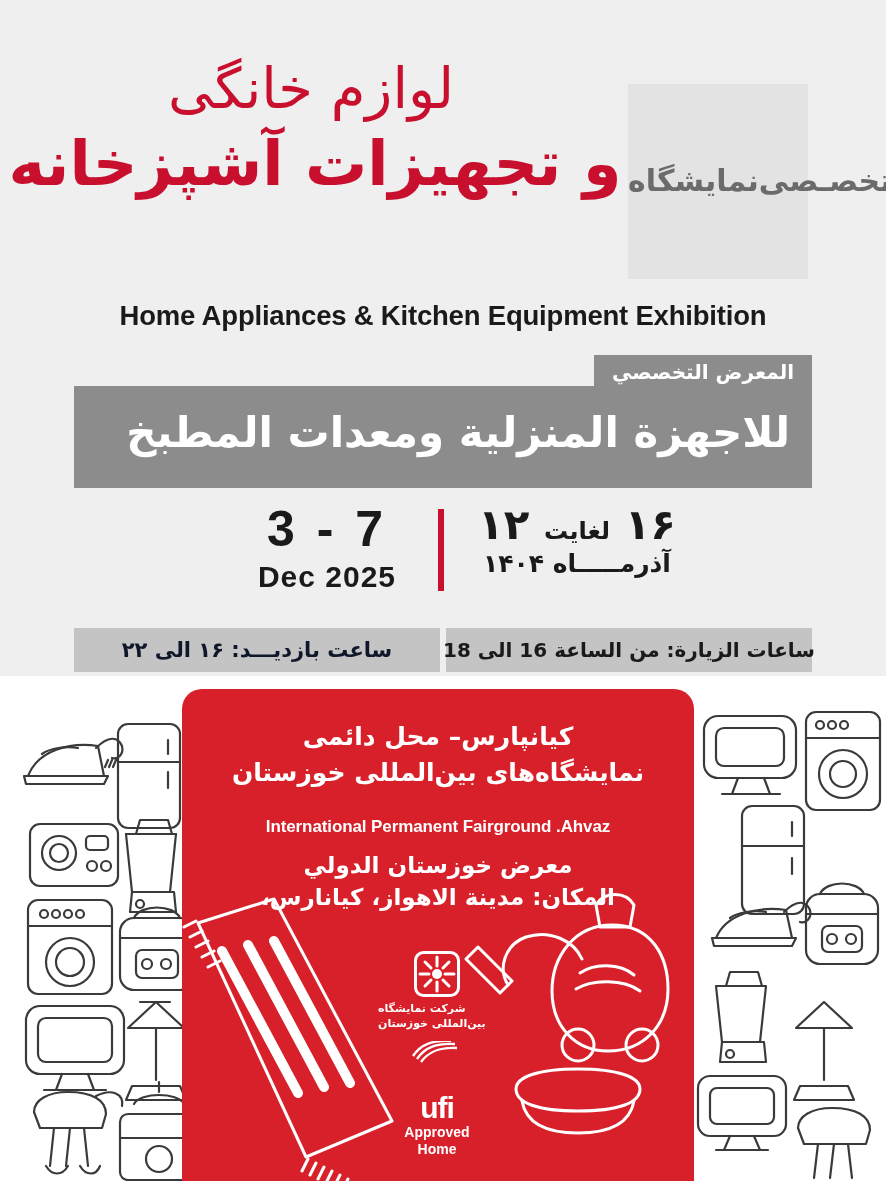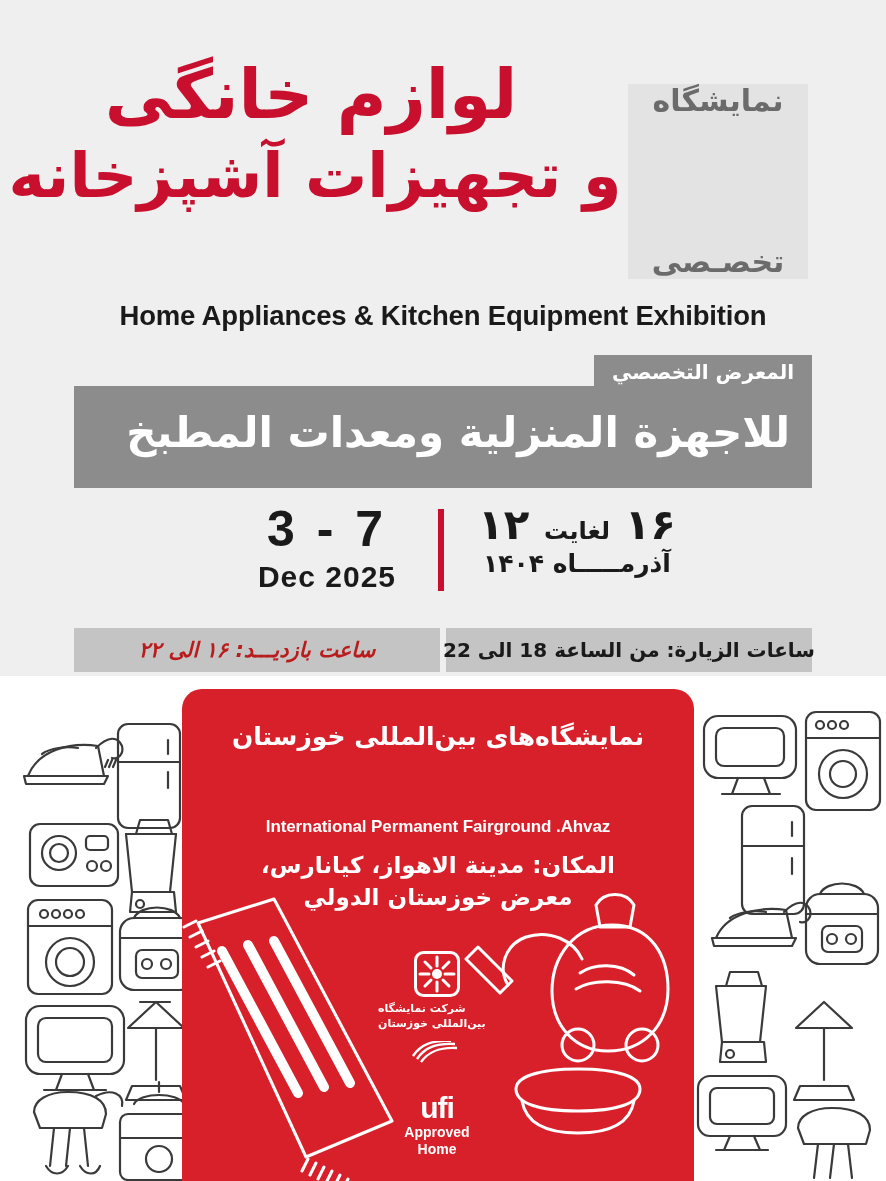--- a/index.html
+++ b/index.html
@@ -17,22 +17,22 @@
 
   
   .fa-title-wrap {
     position:absolute;
     left:0; top:62px;
     width:640px;
     text-align:center;
   }
   .fa-title-1 {
     font-family:"DejaVu Sans", sans-serif;
-    font-weight:bold;
-    font-size:68px;
+    font-weight:normal;
+    font-size:56px;
     line-height:0.98;
     color:#c8102e;
     direction:rtl;
     letter-spacing:-2px;
     white-space:nowrap;
     padding-right:18px;
   }
   .fa-title-2 {
     font-family:"DejaVu Sans", sans-serif;
     font-weight:bold;
@@ -45,24 +45,22 @@
     padding-right:10px;
   }
 
   
   .grey-badge-top {
     position:absolute;
     right:78px; top:84px;
     width:180px; height:195px;
     background:#e3e3e3;
     display:flex;
-    flex-direction:column;
     align-items:center;
     justify-content:space-between;
-    gap:6px;
   }
   .grey-badge-top span {
     font-family:"DejaVu Sans", sans-serif;
     direction:rtl;
     font-size:30px;
     font-weight:bold;
     color:#6b6b6b;
     line-height:1.15;
     white-space:nowrap;
   }
@@ -177,24 +175,23 @@
     background:#c4c4c4;
     display:flex;
     align-items:center;
     justify-content:center;
   }
   .hours-fa span {
     direction:rtl;
     font-family:"DejaVu Sans", sans-serif;
     font-weight:bold;
     font-size:21px;
-    color:#b91c1c;
+    color:#0f172a;
     letter-spacing:1px;
     white-space:nowrap;
-    font-style:italic;
   }
   .hours-ar {
     position:absolute;
     left:446px; top:628px;
     width:366px; height:44px;
     background:#c4c4c4;
     display:flex;
     align-items:center;
     justify-content:center;
   }
@@ -332,21 +329,21 @@
         <span>۱۲</span>
       </div>
       <div class="fmonth">آذرمـــــاه ۱۴۰۴</div>
     </div>
   </div>
 
   <div class="hours-fa">
     <span>ساعت بازدیـــد:  ۱۶ الی ۲۲</span>
   </div>
   <div class="hours-ar">
-    <span>ساعات الزيارة: من الساعة 18 الى 22</span>
+    <span>ساعات الزيارة: من الساعة 16 الى 18</span>
   </div>
 
   <div class="bottom">
     <svg class="doodle-layer" width="886" height="505" viewBox="0 0 886 505" fill="none" stroke="#3a3a3a" stroke-width="2.2" stroke-linejoin="round" stroke-linecap="round">
 
       <g>
         <path d="M28 100 C38 74 70 66 98 70 L104 100 Z"></path>
         <path d="M24 100 L108 100 L104 108 L26 108 Z"></path>
         <path d="M42 78 C50 72 66 70 78 72"></path>
         <path d="M96 72 C108 60 118 60 122 70 C124 78 118 84 112 82"></path>
@@ -516,26 +513,27 @@
         <path d="M394 300 C410 290 442 290 458 302"></path>
       </g>
 
       <g>
         <path d="M334 400 C334 388 356 380 396 380 C436 380 458 388 458 400 C458 414 436 422 396 422 C356 422 334 414 334 400 Z"></path>
         <path d="M340 412 C344 434 364 444 396 444 C428 444 448 434 452 412"></path>
       </g>
     </svg>
 
     <div class="venue-fa">
+      <div>کیانپارس– محل دائمی</div>
       <div>نمایشگاه‌های بین‌المللی خوزستان</div>
     </div>
     <div class="venue-en">International Permanent Fairground .Ahvaz</div>
     <div class="venue-ar">
+      <div>معرض خوزستان الدولي</div>
       <div>المكان:  مدينة الاهواز، كيانارس،</div>
-      <div>معرض خوزستان الدولي</div>
     </div>
 
     <div class="logo-fair">
       <svg width="46" height="46" viewBox="0 0 46 46" style="margin:0 auto;">
         <rect x="1.5" y="1.5" width="43" height="43" rx="8" fill="none" stroke="#ffffff" stroke-width="3"></rect>
         <circle cx="23" cy="23" r="5" fill="#ffffff"></circle>
         <path d="M23 6 L23 15 M23 31 L23 40 M6 23 L15 23 M31 23 L40 23 M11 11 L17 17 M29 29 L35 35 M35 11 L29 17 M17 29 L11 35" stroke="#ffffff" stroke-width="3" stroke-linecap="round"></path>
       </svg>
       <div class="cap">
         <div>شرکت نمایشگاه</div>

